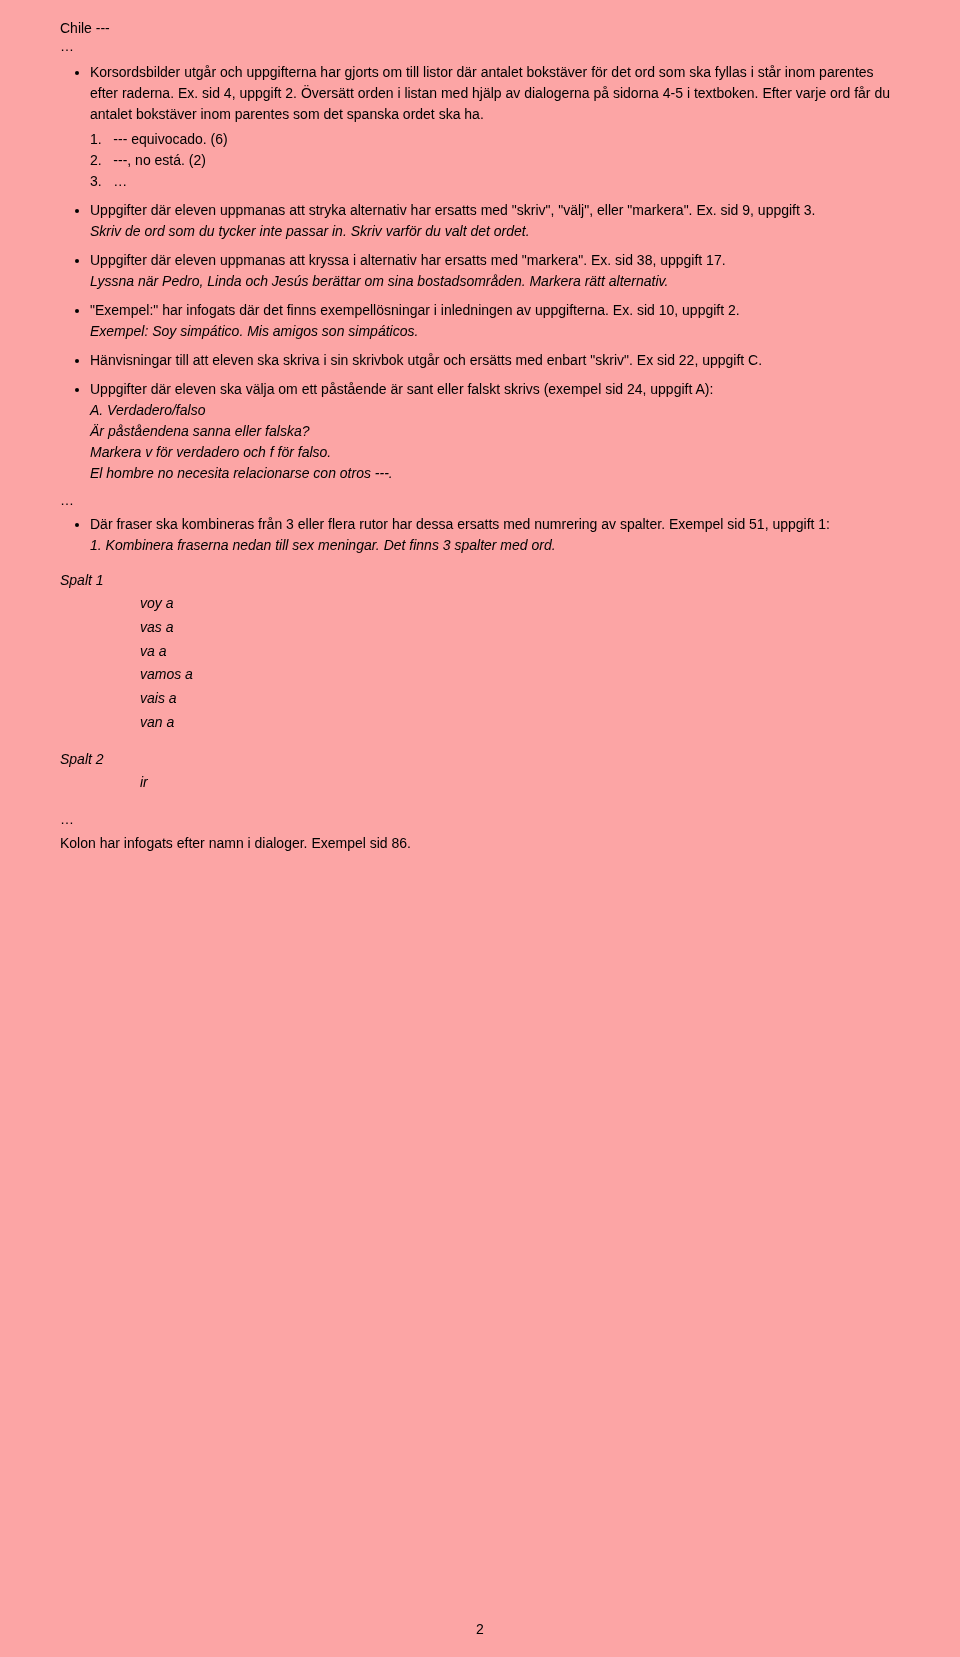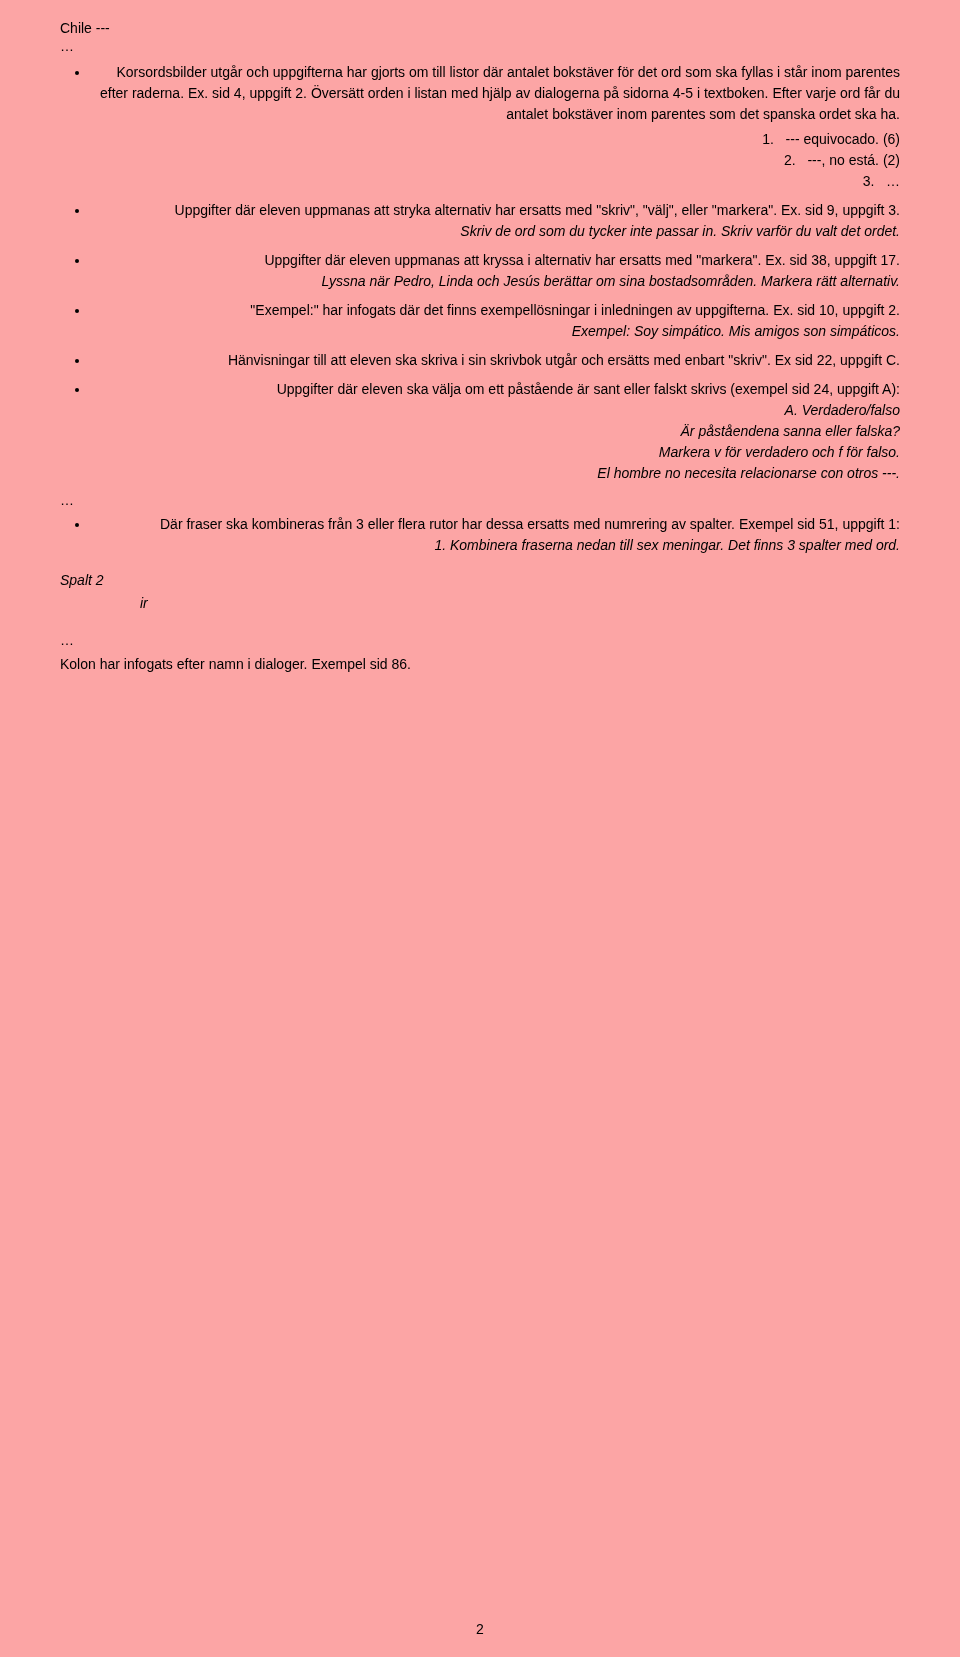--- a/index.html
+++ b/index.html
@@ -43,21 +43,20 @@
       font-size: 14px;
       color: #000;
       margin-bottom: 8px;
       margin-left: 0;
     }
 
     .bullet-list {
       list-style: disc;
       padding-left: 30px;
       margin-bottom: 8px;
-      text-align: right;
     }
 
     .bullet-list li {
       margin-bottom: 8px;
       line-height: 1.5;
     }
 
     .italic-text {
       font-style: italic;
     }
@@ -154,20 +153,31 @@
 
   <div class="three-dots">…</div>
 
   <ul class="bullet-list">
     <li>
       <span>Där fraser ska kombineras från 3 eller flera rutor har dessa ersatts med numrering av spalter. Exempel sid 51, uppgift 1:</span><br>
       <span class="italic-text">1. Kombinera fraserna nedan till sex meningar. Det finns 3 spalter med ord.</span>
     </li>
   </ul>
 
+  <div class="spalt-section">
+    <div class="spalt-label">Spalt 1</div>
+    <div class="spalt-items">
+      <p>voy a</p>
+      <p>vas a</p>
+      <p>va a</p>
+      <p>vamos a</p>
+      <p>vais a</p>
+      <p>van a</p>
+    </div>
+  </div>
 
   <div class="spalt-section">
     <div class="spalt-label">Spalt 2</div>
     <div class="spalt-items">
       <p>ir</p>
     </div>
   </div>
 
   <div class="three-dots" style="margin-top:8px;">…</div>
 

